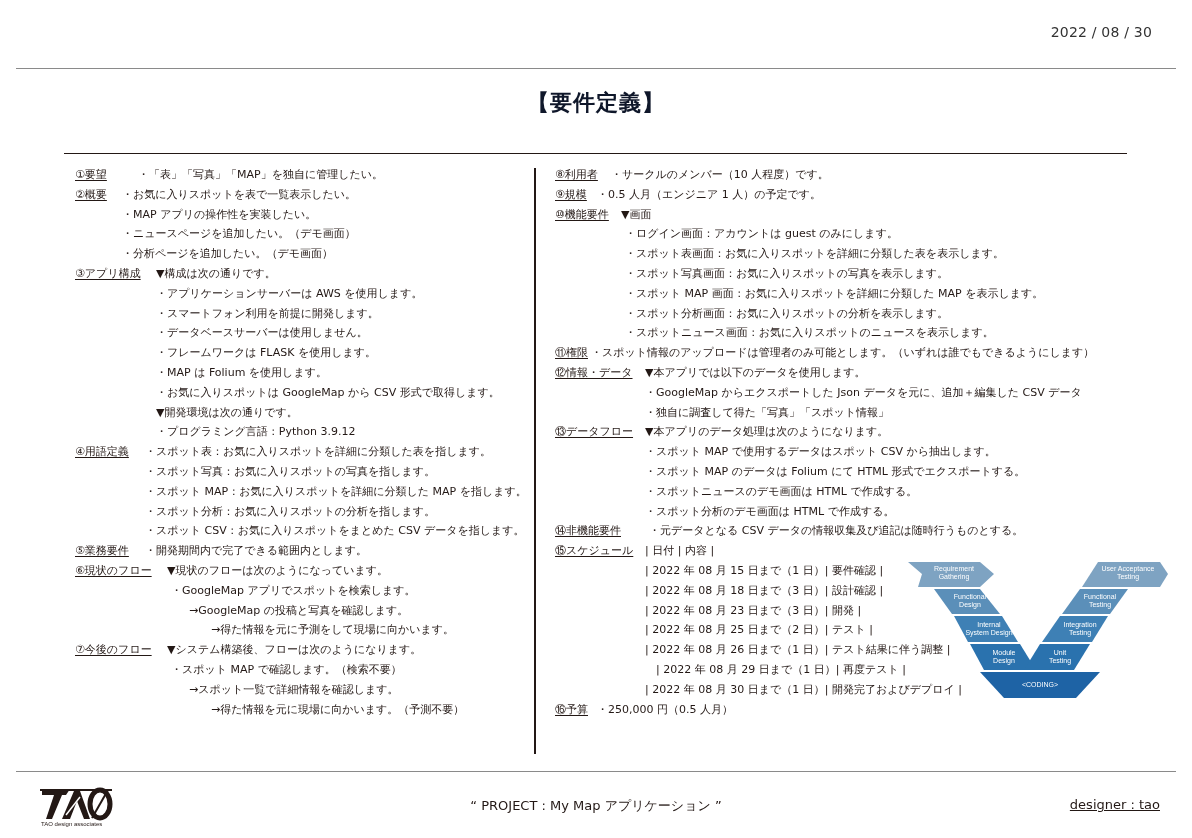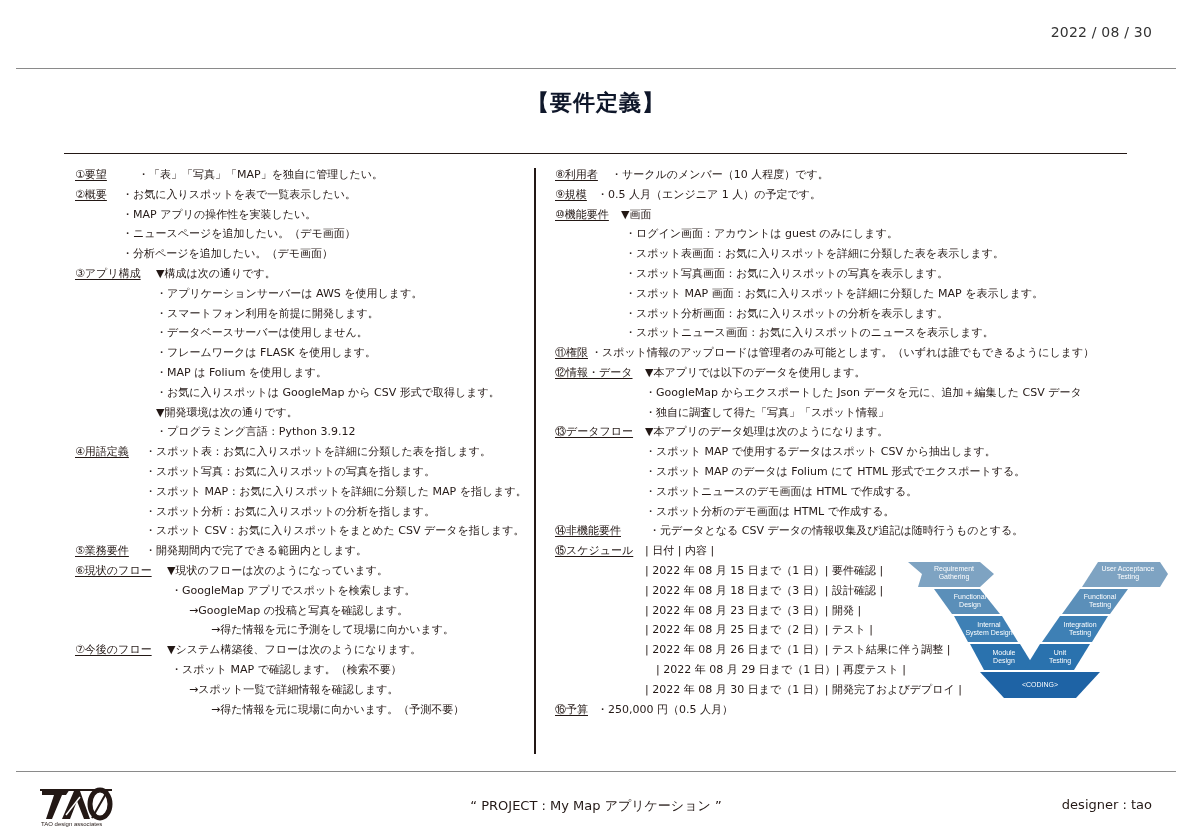--- a/index.html
+++ b/index.html
@@ -21,21 +21,21 @@
   .row { position: relative; height: 19.8px; }
   .label { position: absolute; left: 0; text-decoration: underline; text-underline-offset: 2px; }
   .txt { position: absolute; }
 
   .vmodel { position: absolute; left: 908px; top: 560px; width: 262px; height: 140px; }
   .vmodel .lbl { position: absolute; color: #fff; font-size: 7px; line-height: 8px; text-align: center; font-family: "Liberation Sans", sans-serif; }
 
   .footer-logo { position: absolute; left: 40px; top: 785px; width: 80px; height: 45px; }
   .logo-sub { position: absolute; left: 41px; top: 821px; font-size: 6px; color: #231815; font-family: "Liberation Sans", sans-serif; }
   .footer-project { position: absolute; top: 797px; left: 0; width: 1192px; text-align: center; font-size: 13px; color: #231815; }
-  .footer-designer { position: absolute; top: 797px; right: 40px; font-size: 13px; color: #231815; }
+  .footer-designer { position: absolute; top: 797px; right: 32px; font-size: 13px; color: #231815; text-decoration: underline; }
 </style>
 </head>
 <body>
 
 <div class="date">2022 / 08 / 30</div>
 <div class="hr-top"></div>
 <div class="title">【要件定義】</div>
 <div class="hr-title"></div>
 <div class="divider"></div>
 

